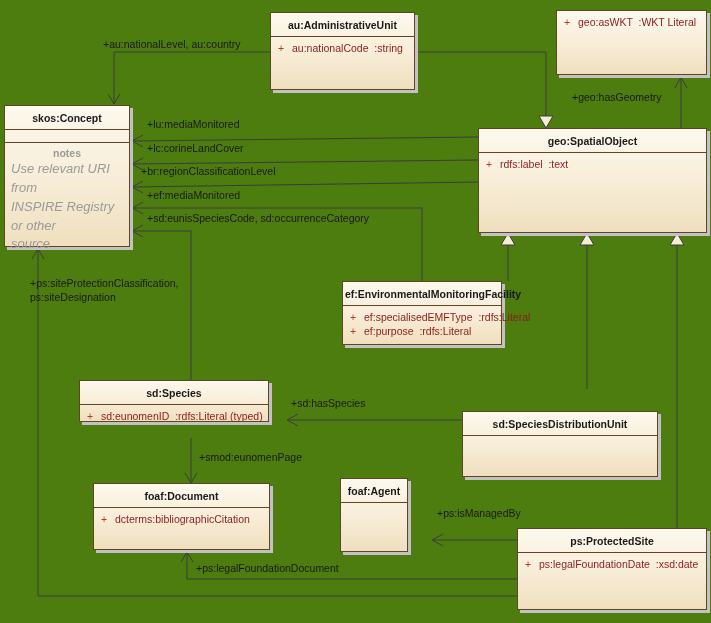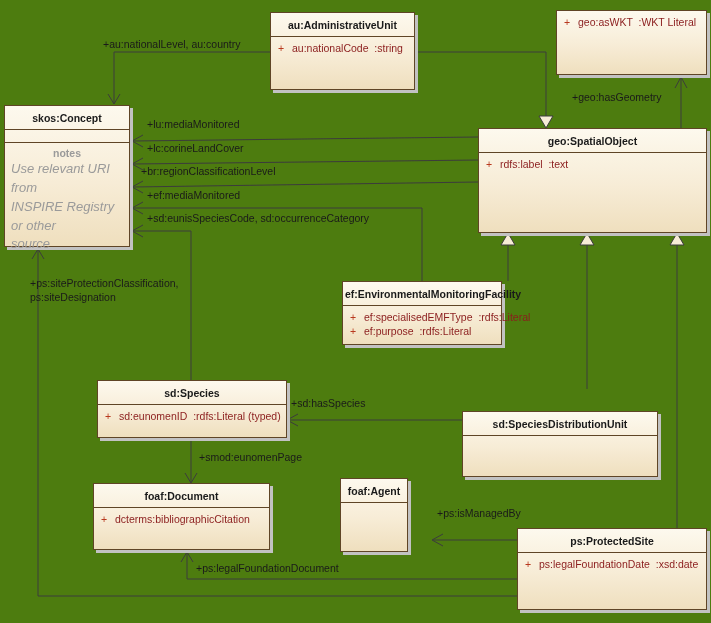--- a/index.html
+++ b/index.html
@@ -152,21 +152,21 @@
   </div>
 
   <div class="uml-class" style="left:342px;top:281px;width:160px;height:64px;">
     <div class="uml-title">ef:EnvironmentalMonitoringFacility</div>
     <div class="uml-attrs">
       <div class="uml-attr"><span class="plus">+</span><span>ef:specialisedEMFType  :rdfs:Literal</span></div>
       <div class="uml-attr"><span class="plus">+</span><span>ef:purpose  :rdfs:Literal</span></div>
     </div>
   </div>
 
-  <div class="uml-class" style="left:97px;top:380px;width:190px;height:58px;">
+  <div class="uml-class" style="left:79px;top:380px;width:190px;height:42px;">
     <div class="uml-title">sd:Species</div>
     <div class="uml-attrs">
       <div class="uml-attr"><span class="plus">+</span><span>sd:eunomenID  :rdfs:Literal (typed)</span></div>
     </div>
   </div>
 
   <div class="uml-class" style="left:462px;top:411px;width:196px;height:66px;">
     <div class="uml-title">sd:SpeciesDistributionUnit</div>
   </div>
 

